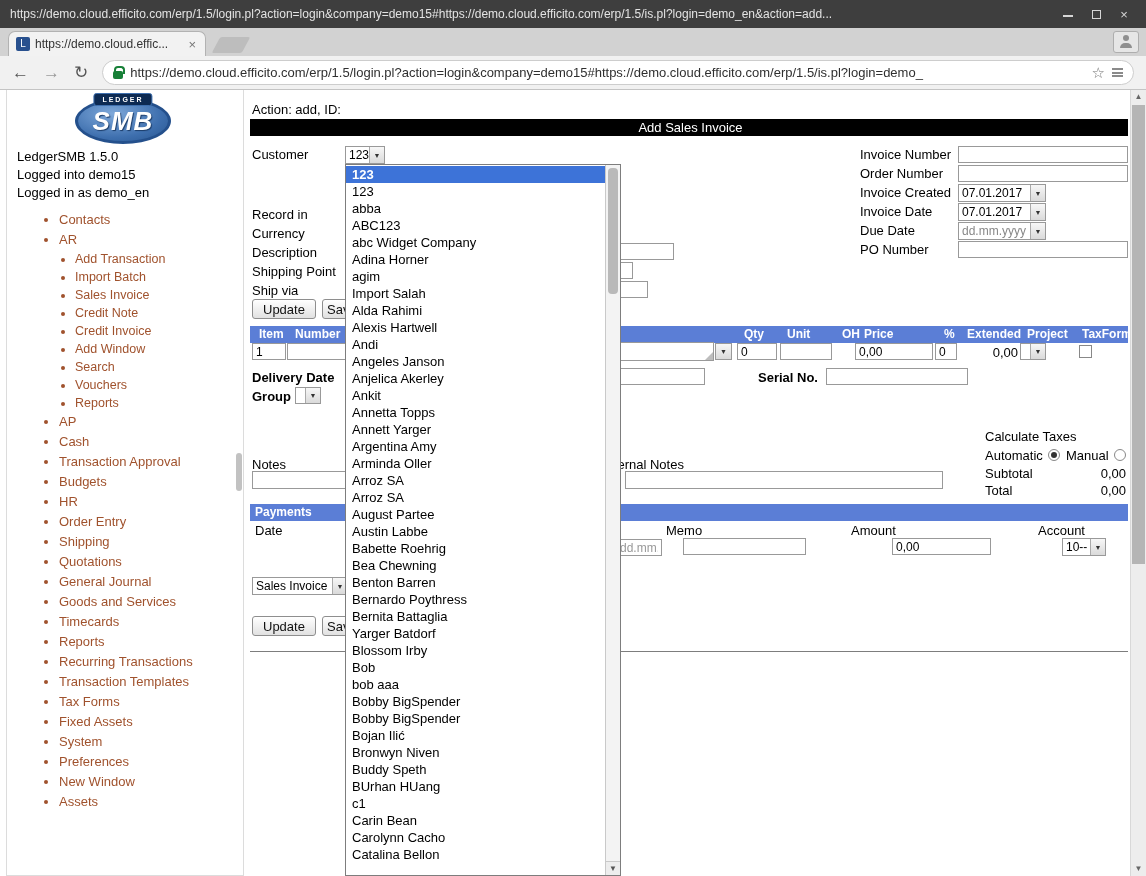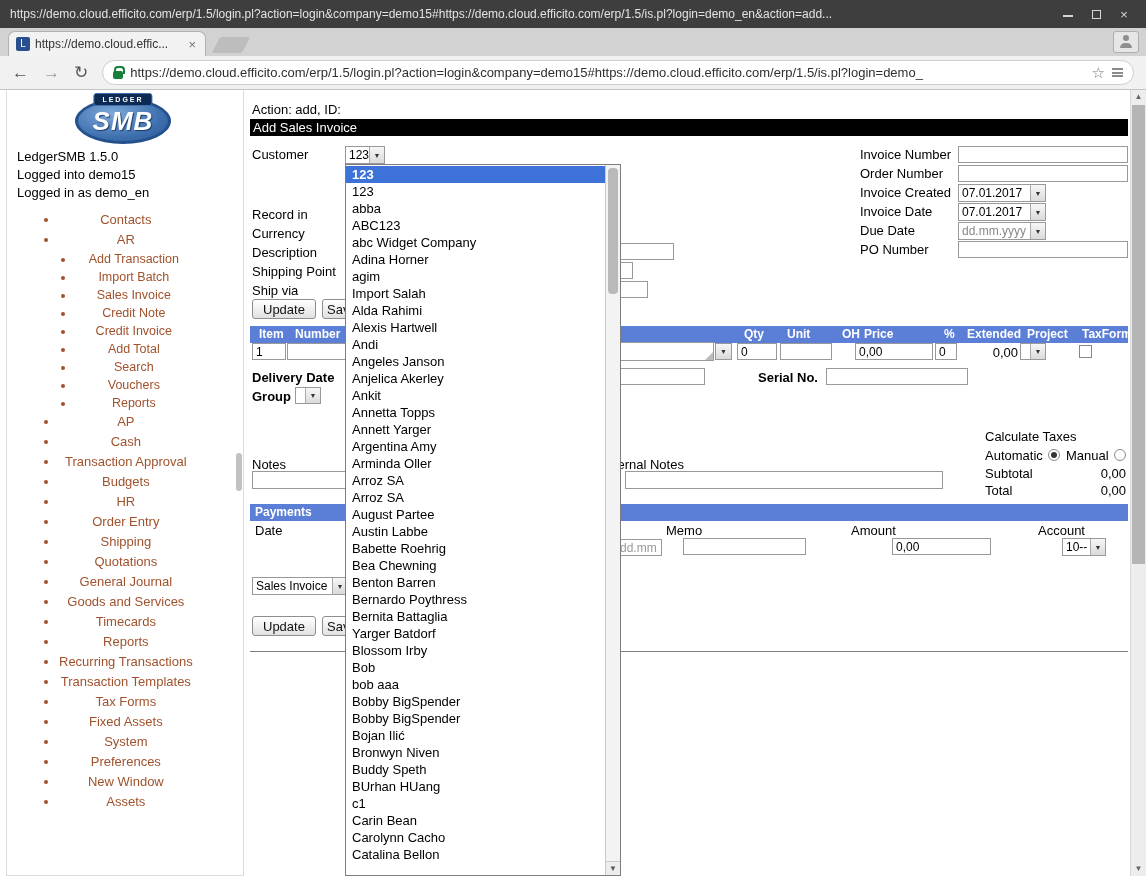--- a/index.html
+++ b/index.html
@@ -47,21 +47,21 @@
   .star { color:#757575; font-size:15px; }
   .rlist { width:11px; height:9px; flex:none;
            background:linear-gradient(#8a8a8a 2px, transparent 2px,
              transparent 3.5px, #8a8a8a 3.5px, #8a8a8a 5.5px, transparent 5.5px,
              transparent 7px, #8a8a8a 7px, #8a8a8a 9px, transparent 9px); }
 
   
   .content { position:relative; height:786px; background:#fff; }
 
   .sidebar { position:absolute; left:6px; top:0; width:238px; height:786px;
-             border:1px solid #dcdcdc; border-top:none; background:#fff;text-align:center; }
+             border:1px solid #dcdcdc; border-top:none; background:#fff; }
   .logo { position:absolute; left:68px; top:8px; width:96px; height:46px; border-radius:50%;
           background:radial-gradient(ellipse at 38% 32%, #7fa9da, #3e6fae 62%, #28558f);
           border:3px solid #24508c; display:flex; align-items:center; justify-content:center; }
   .logo-text { color:#fff; font-style:italic; font-weight:bold; font-size:26px; letter-spacing:1px;
                text-shadow:1px 1px 1px #1b3c69; }
   .logo-banner { position:absolute; top:-8px; left:50%; transform:translateX(-50%);
                  background:#0d2a52; color:#fff; font-size:7px; letter-spacing:2px;
                  padding:2px 8px; border-radius:3px; border:1px solid #3e6fae; font-weight:bold; }
   .sb-line { position:absolute; left:10px; font-size:13px; color:#000; white-space:nowrap; }
   .menu { position:absolute; top:120px; left:0; padding-left:52px; list-style:disc; color:#a0522d; }
@@ -83,21 +83,21 @@
   .sel .txt { flex:1; padding:1px 3px; white-space:nowrap; overflow:hidden; line-height:15px; }
   .sel .txt.ph { color:#888; }
   .sel .arr { width:15px; flex:none; background:linear-gradient(#f7f7f7,#dadada);
               border-left:1px solid #aaa; font-size:7px; color:#333; display:flex;
               align-items:center; justify-content:center; }
   .btn { position:absolute; height:20px; border:1px solid #8e8e8e; border-radius:3px;
          background:linear-gradient(#ffffff,#e1e1e1); font-size:13px; color:#111;
          display:flex; align-items:center; justify-content:center; padding:0 10px; cursor:pointer; }
   .btn.clip { justify-content:flex-start; padding:0 4px; overflow:hidden; }
   .blackbar { position:absolute; background:#000; color:#fff; font-size:13px;
-              line-height:17px; padding-left:3px; }
+              line-height:17px; padding-left:3px;text-align:center; }
   .bluebar { position:absolute; background:#5b7ed6; color:#fff; }
   .th { position:absolute; font-size:12px; font-weight:bold; white-space:nowrap; line-height:17px;padding-left:6px; }
   .chk { position:absolute; width:13px; height:13px; border:1px solid #888; background:#fff; }
   .radio { position:absolute; width:12px; height:12px; border:1px solid #888;
            border-radius:50%; background:#fff; }
   .radio.on:after { content:""; position:absolute; left:2px; top:2px; width:6px; height:6px;
                     border-radius:50%; background:#333; }
   .txtarea { position:absolute; border:1px solid #999; background:#fff; }
   .rsz { position:absolute; right:0; bottom:0; width:0; height:0;
          border-left:8px solid transparent; border-bottom:8px solid #bdbdbd; }
@@ -172,21 +172,21 @@
     <div class="sb-line" style="top:95px">Logged in as demo_en</div>
     <ul class="menu">
 
     <li>Contacts</li>
         <li>AR</li>
         <li class="sub">Add Transaction</li>
         <li class="sub">Import Batch</li>
         <li class="sub">Sales Invoice</li>
         <li class="sub">Credit Note</li>
         <li class="sub">Credit Invoice</li>
-        <li class="sub">Add Total</li>
+        <li class="sub">Add Window</li>
         <li class="sub">Search</li>
         <li class="sub">Vouchers</li>
         <li class="sub">Reports</li>
         <li>AP</li>
         <li>Cash</li>
         <li>Transaction Approval</li>
         <li>Budgets</li>
         <li>HR</li>
         <li>Order Entry</li>
         <li>Shipping</li>

